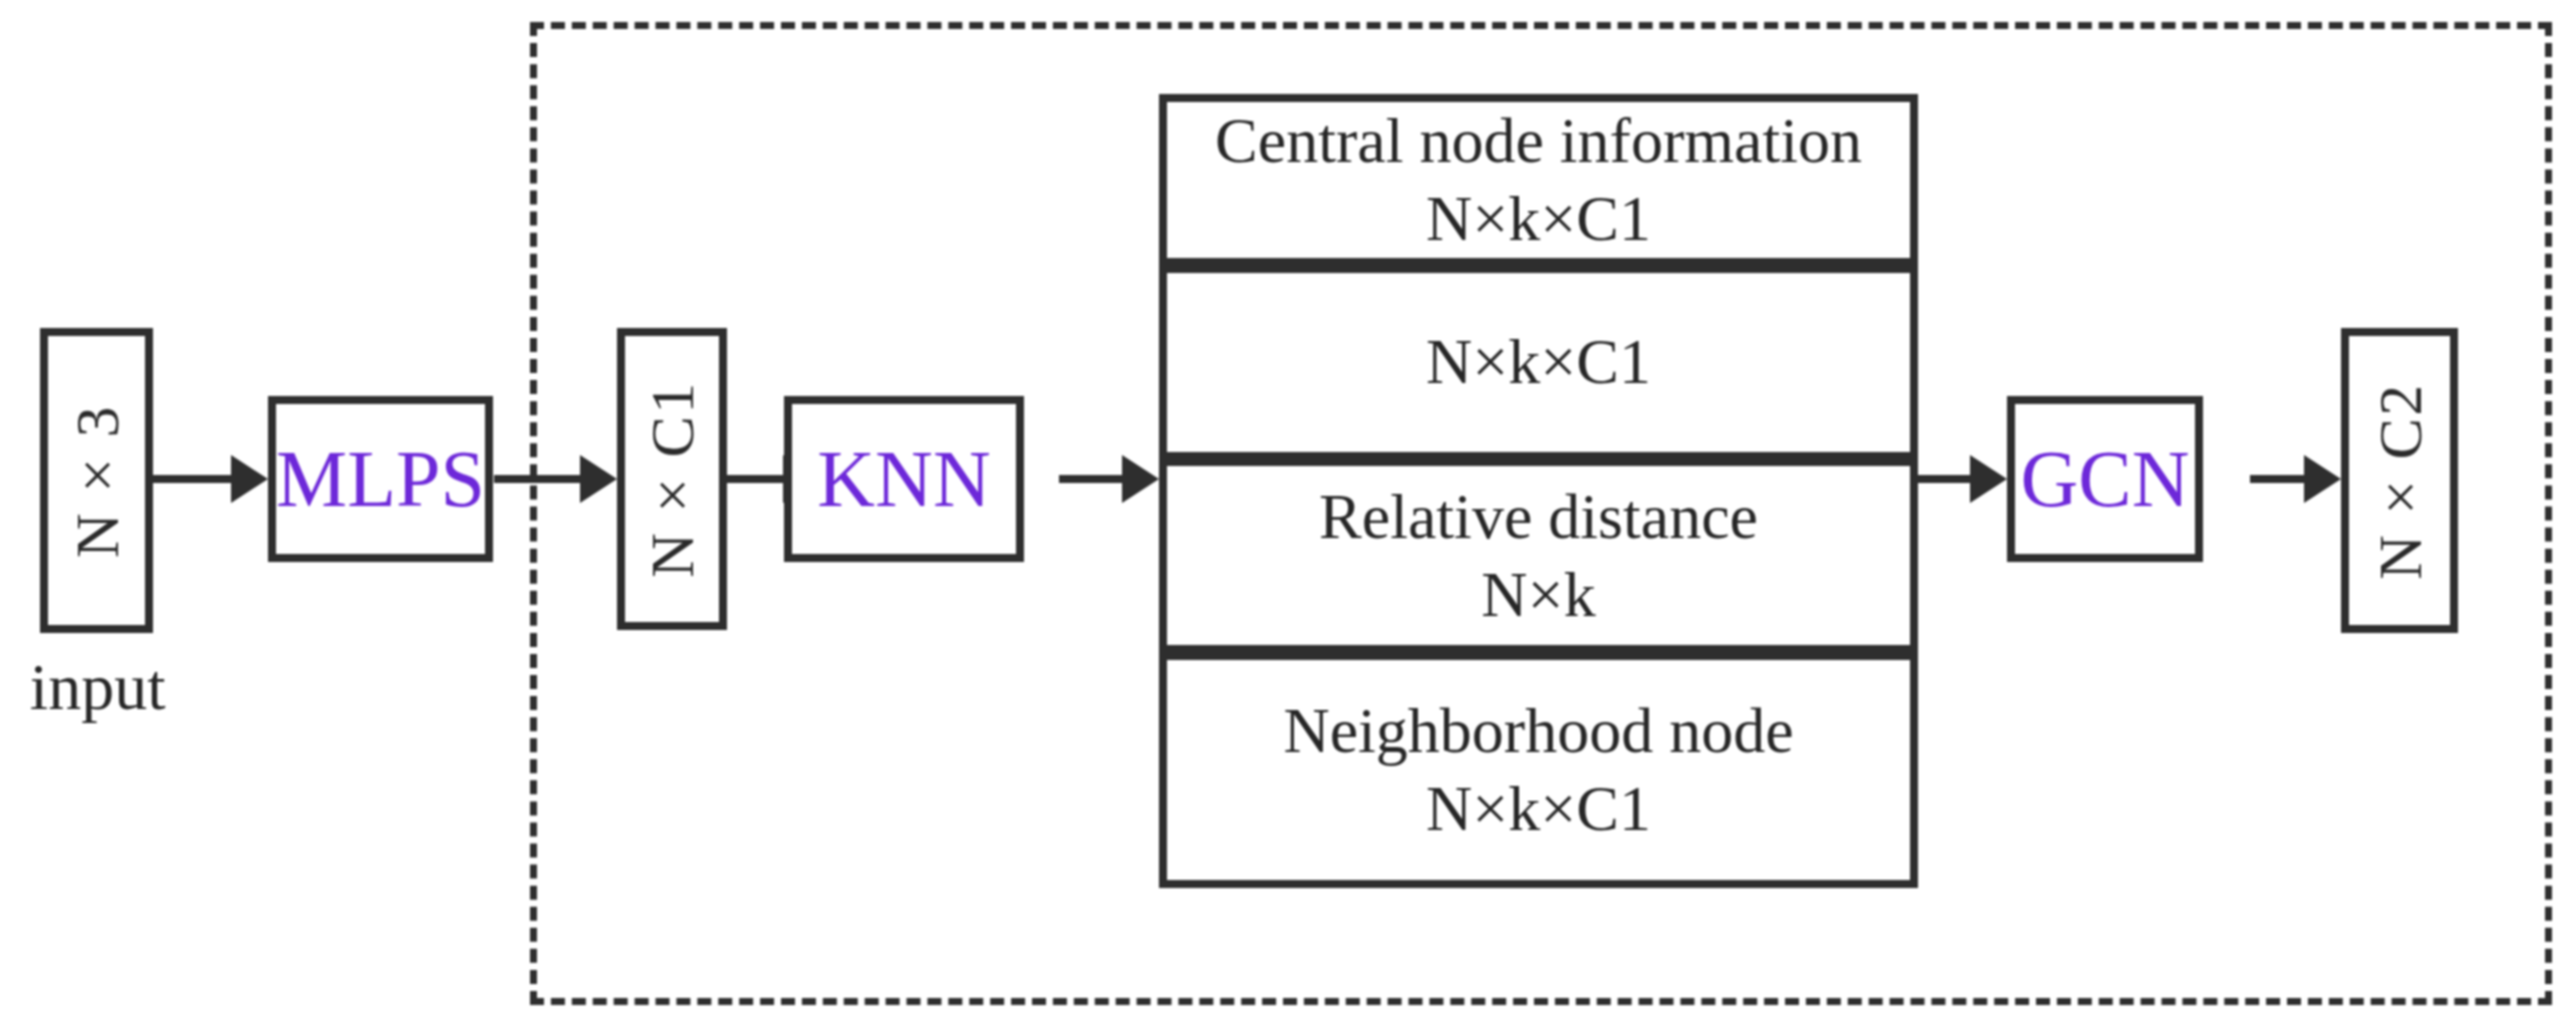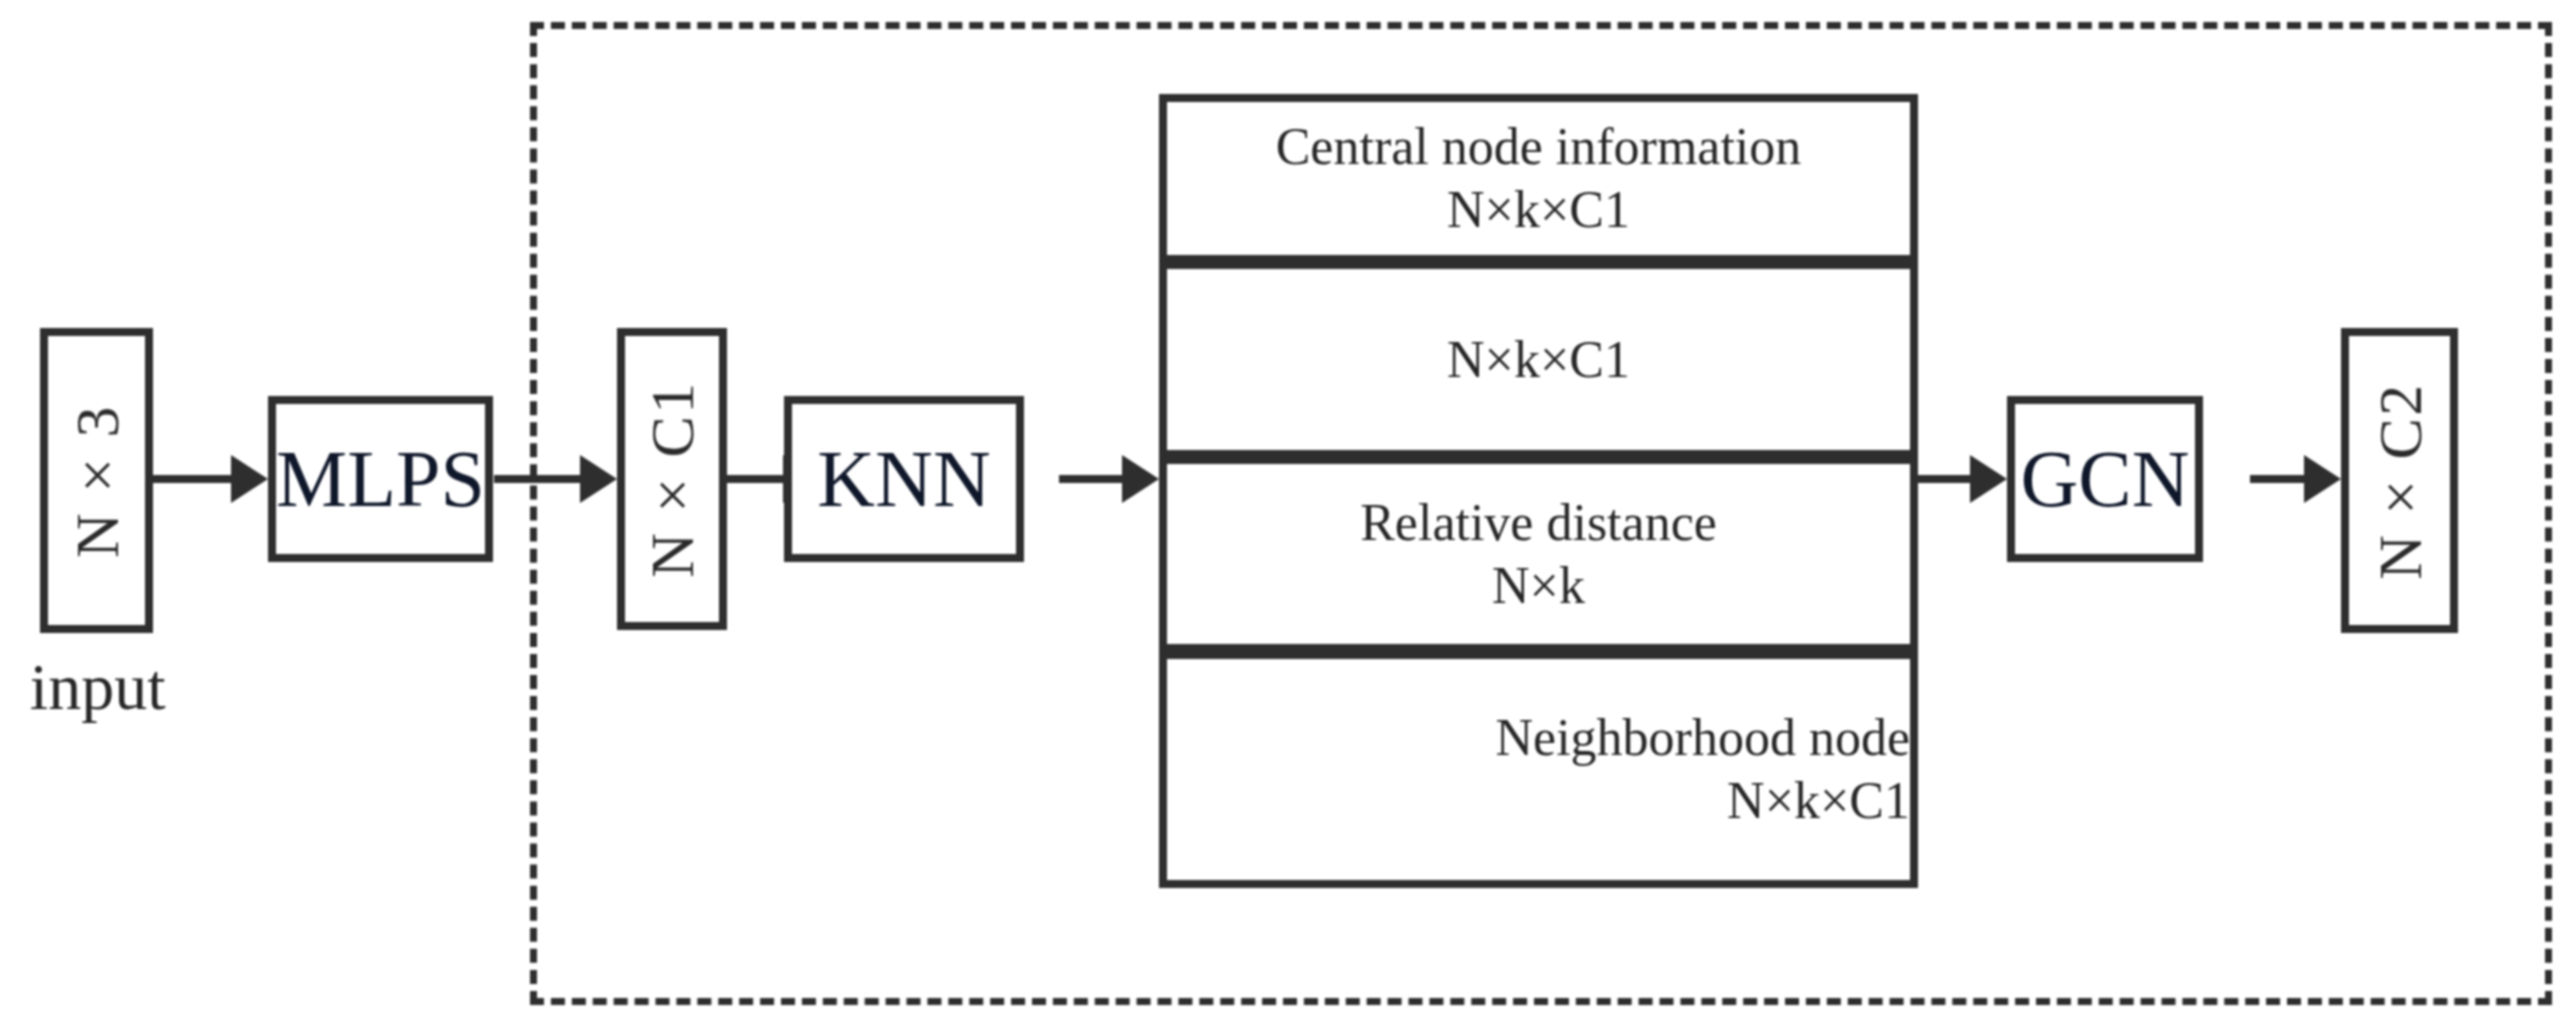--- a/index.html
+++ b/index.html
@@ -35,21 +35,21 @@
     background: #ffffff;
     box-sizing: border-box;
     display: flex;
     align-items: center;
     justify-content: center;
   }
   .h-label {
     font-size: 80px;
     line-height: 1;
     white-space: nowrap;
-    color: #0f172a;
+    color: #6d28d9;
   }
   .v-label {
     transform: rotate(-90deg);
     white-space: nowrap;
     font-size: 62px;
     letter-spacing: 2.4px;
     line-height: 1;
     color: #2a2a2a;
   }
   .caption {
@@ -96,21 +96,21 @@
     box-sizing: border-box;
     display: flex;
     flex-direction: column;
   }
   .stack-section {
     display: flex;
     flex-direction: column;
     align-items: center;
     justify-content: center;
     text-align: center;
-    font-size: 52px;
+    font-size: 64px;
     line-height: 1.22;
     color: #262626;
   }
   .stack-sep {
     height: 14.4px;
     background: #2e2e2e;
     flex: 0 0 auto;
   }
 </style>
 </head>
@@ -165,21 +165,21 @@
     <div class="stack-sep"></div>
     <div class="stack-section" style="height:192px;">
       <span>N×k×C1</span>
     </div>
     <div class="stack-sep"></div>
     <div class="stack-section" style="height:192px;">
       <span>Relative distance</span>
       <span>N×k</span>
     </div>
     <div class="stack-sep"></div>
-    <div class="stack-section" style="height:236px;align-items:flex-end;">
+    <div class="stack-section" style="height:236px;">
       <span>Neighborhood node</span>
       <span>N×k×C1</span>
     </div>
   </div>
 
   <div class="arrow" style="left:1918px; width:89px;">
     <div class="shaft" style="width:58px;"></div>
     <div class="head"></div>
   </div>
 

